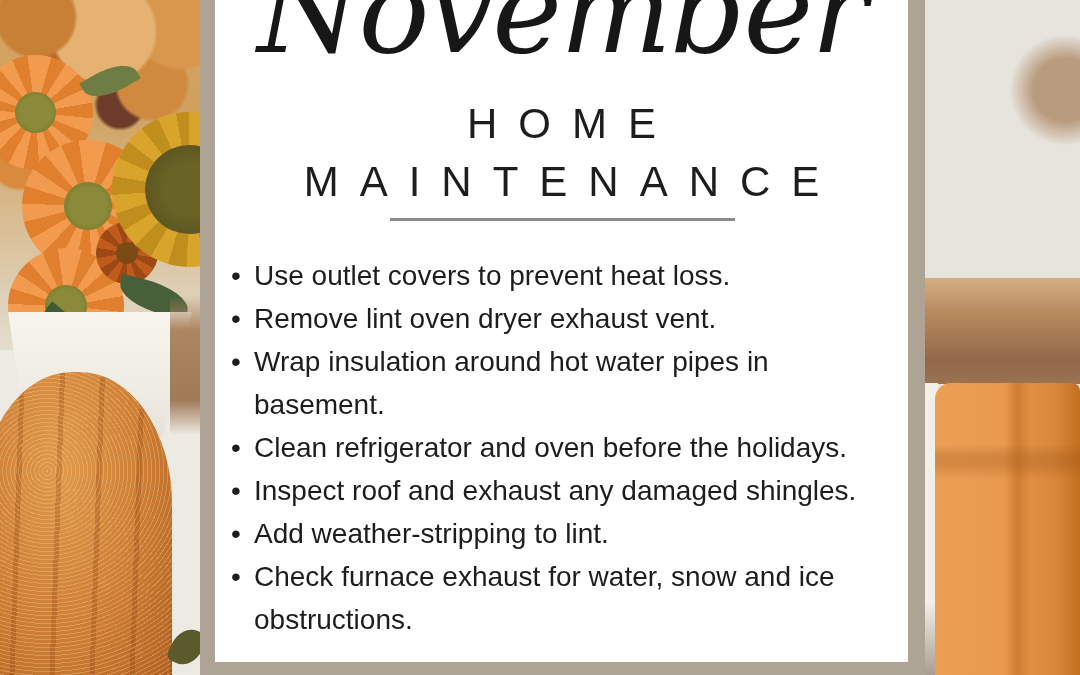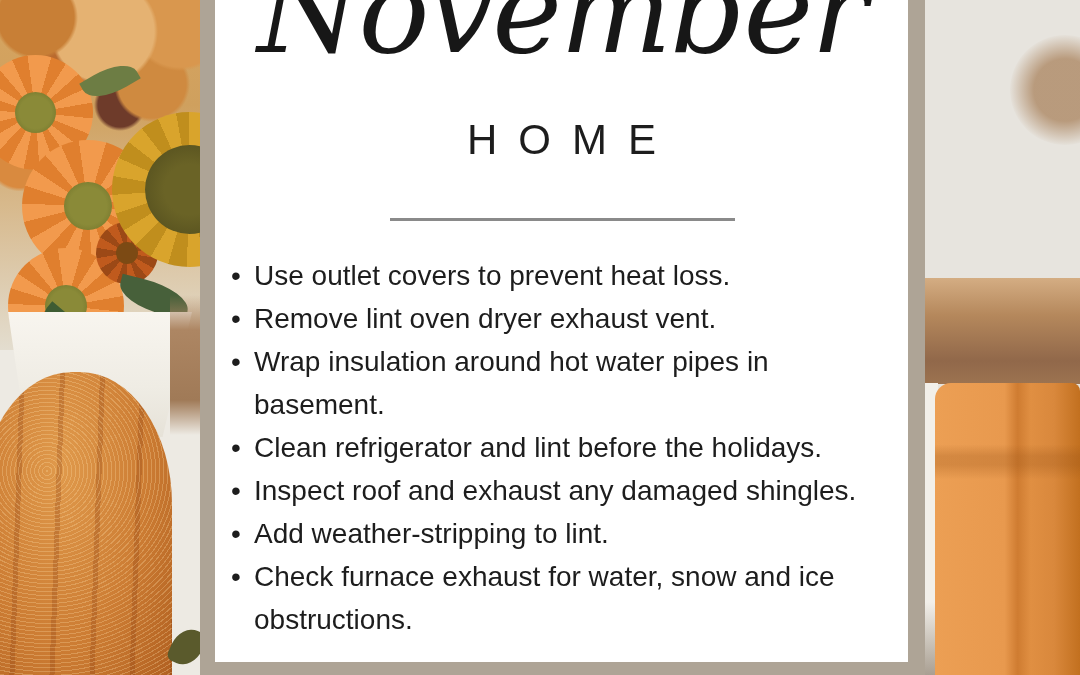--- a/index.html
+++ b/index.html
@@ -54,21 +54,21 @@
   .card { position:absolute; left:15px; top:0; width:693px; height:662px;
           background:#ffffff; overflow:hidden; }
 
   .month-script { position:absolute; top:-56px; left:0; width:100%;
     text-align:center; font-family:"DejaVu Serif", serif; font-style:italic;
     font-weight:500; font-size:118px; line-height:1.15; color:#171717;
     letter-spacing:-2px; }
   .caps { position:absolute; left:0; width:100%; text-align:center;
     color:#1d1d1d; font-size:42px; line-height:1; letter-spacing:21px;
     text-indent:21px; font-weight:400; }
-  .caps-1 { top:103px;margin-top:16px; }
+  .caps-1 { top:103px; }
   .caps-2 { top:161px; }
   .divider { position:absolute; top:218px; left:50%; width:345px; height:3px;
     margin-left:-172px; background:#8a8a8a; }
 
   .checklist { position:absolute; top:254px; left:13px; width:655px;
     list-style:none; color:#1d1d1d; font-size:28px; line-height:43px; }
   .checklist li { display:flex; align-items:flex-start; }
   .bullet { flex:0 0 26px; text-align:left; padding-left:3px; }
   .item-text { flex:1 1 auto; max-width:625px; }
 
@@ -107,38 +107,39 @@
     <div class="vase"></div>
     <div class="brown-patch"></div>
     <div class="pumpkin"></div>
     <div class="stem-leaf"></div>
   </div>
 
   <div class="frame">
     <div class="card">
       <div class="month-script">November</div>
       <div class="caps caps-1">HOME</div>
+      <div class="caps caps-2">MAINTENANCE</div>
       <div class="divider"></div>
 
       <ul class="checklist">
         <li>
           <span class="bullet">•</span>
           <span class="item-text">Use outlet covers to prevent heat loss.</span>
         </li>
         <li>
           <span class="bullet">•</span>
           <span class="item-text">Remove lint oven dryer exhaust vent.</span>
         </li>
         <li>
           <span class="bullet">•</span>
           <span class="item-text">Wrap insulation around hot water pipes in basement.</span>
         </li>
         <li>
           <span class="bullet">•</span>
-          <span class="item-text">Clean refrigerator and lint before the holidays.</span>
+          <span class="item-text">Clean refrigerator and oven before the holidays.</span>
         </li>
         <li>
           <span class="bullet">•</span>
           <span class="item-text">Inspect roof and exhaust any damaged shingles.</span>
         </li>
         <li>
           <span class="bullet">•</span>
           <span class="item-text">Add weather-stripping to lint.</span>
         </li>
         <li>

